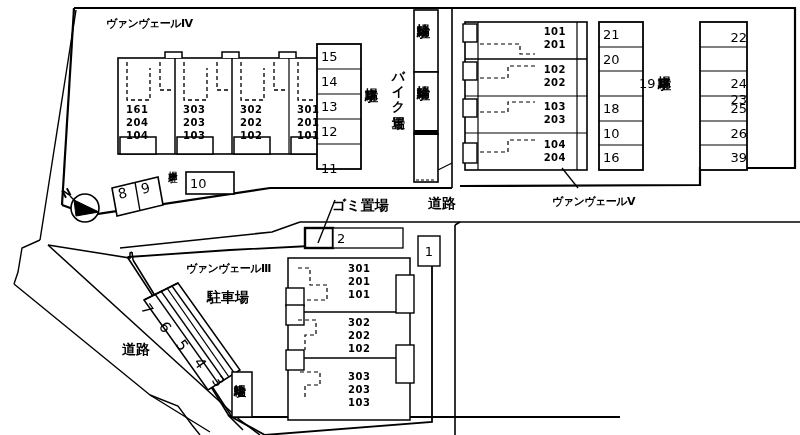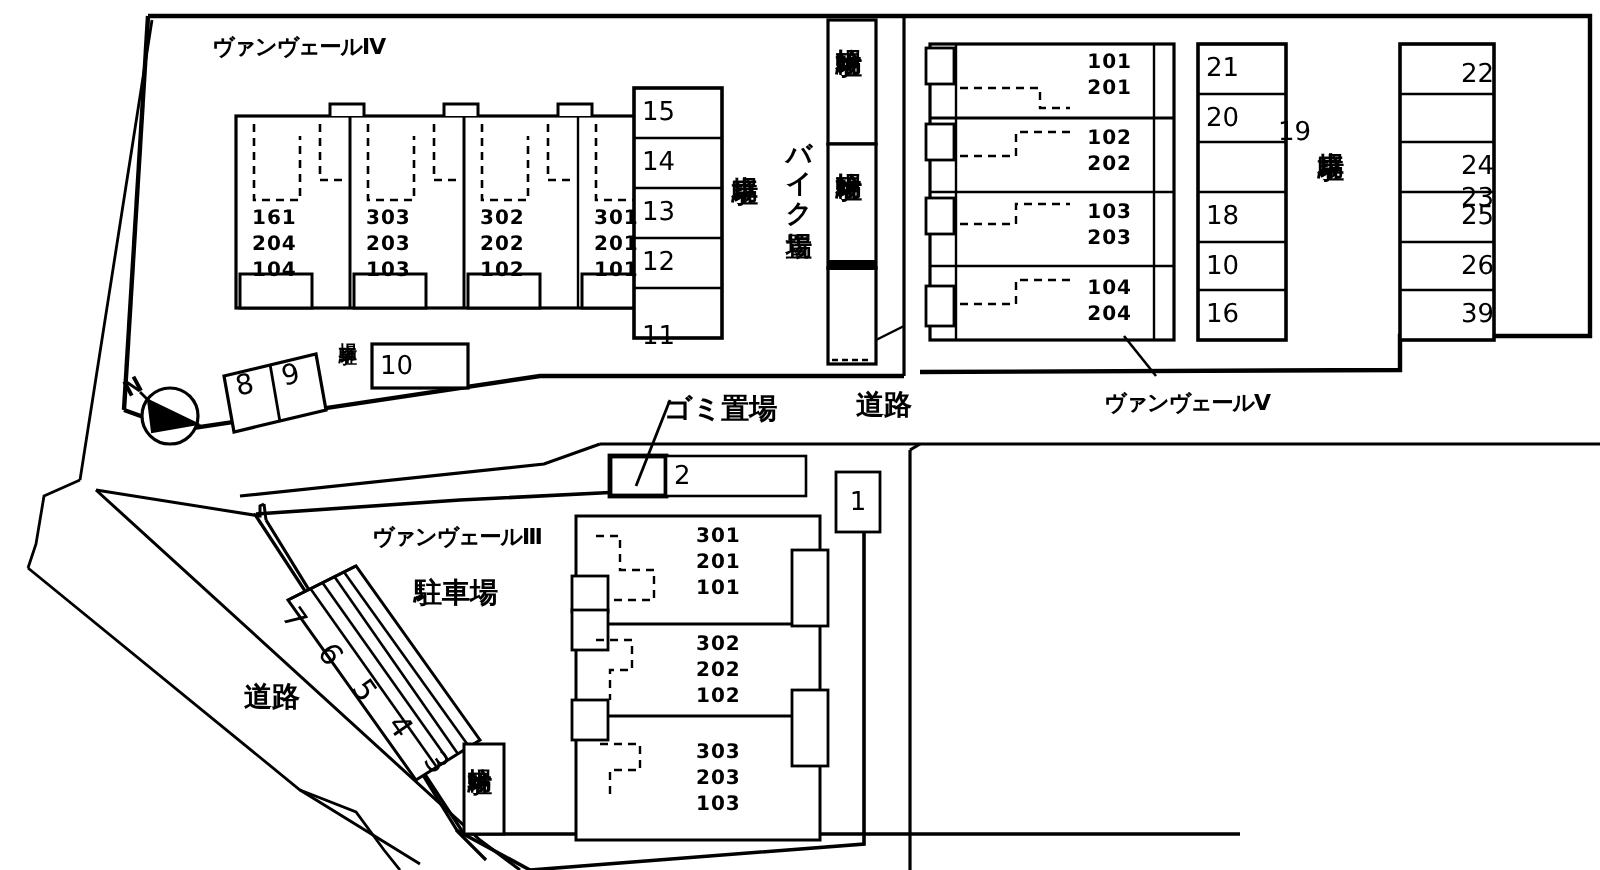--- a/index.html
+++ b/index.html
@@ -273,21 +273,21 @@
   <div class="stall l" style="left:317px; top:156px; width:44px; height:25px;">
     <span>11</span>
     </div>
 
   <div class="stall l" style="left:599px; top:22px; width:44px; height:25px;">
     <span>21</span>
     </div>
   <div class="stall l" style="left:599px; top:47px; width:44px; height:24px;">
     <span>20</span>
     </div>
-  <div class="stall l" style="left:599px; top:54px; width:44px; height:25px;padding-left:40px;">
+  <div class="stall l" style="left:599px; top:71px; width:44px; height:25px;padding-left:40px;">
     <span>19</span>
     </div>
   <div class="stall l" style="left:599px; top:96px; width:44px; height:25px;">
     <span>18</span>
     </div>
   <div class="stall l" style="left:599px; top:121px; width:44px; height:24px;">
     <span>10</span>
     </div>
   <div class="stall l" style="left:599px; top:145px; width:44px; height:25px;">
     <span>16</span>

